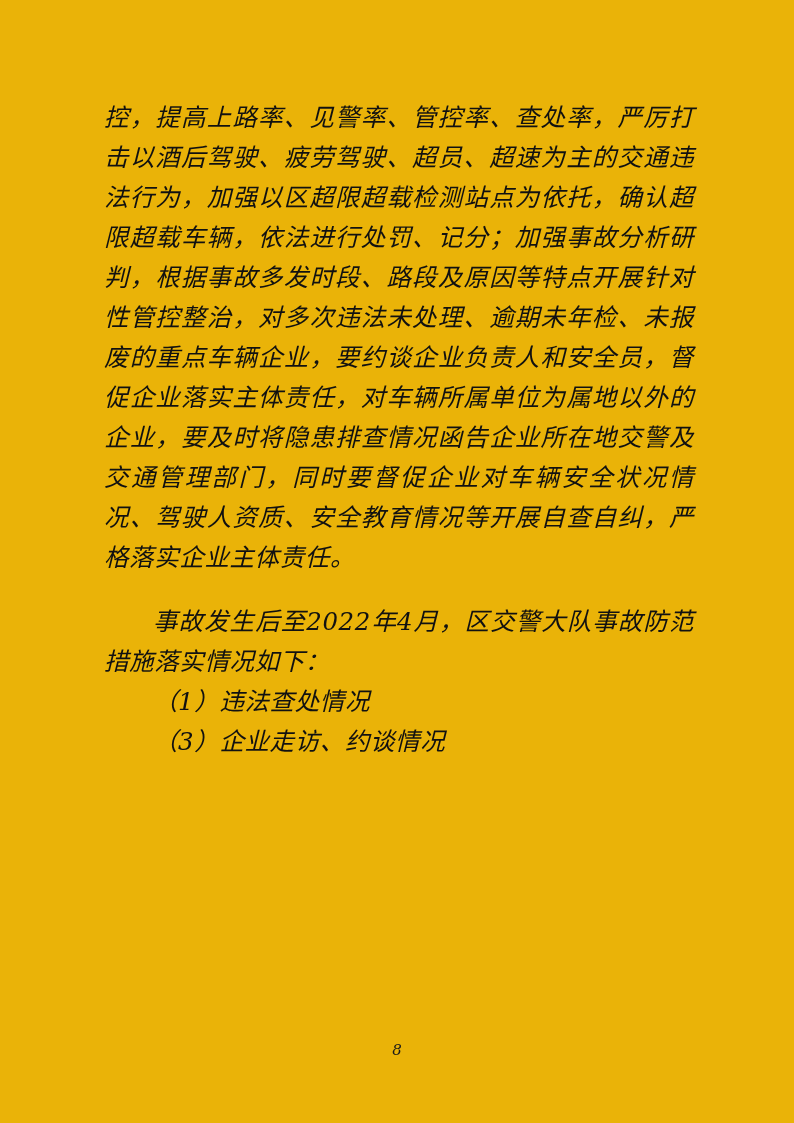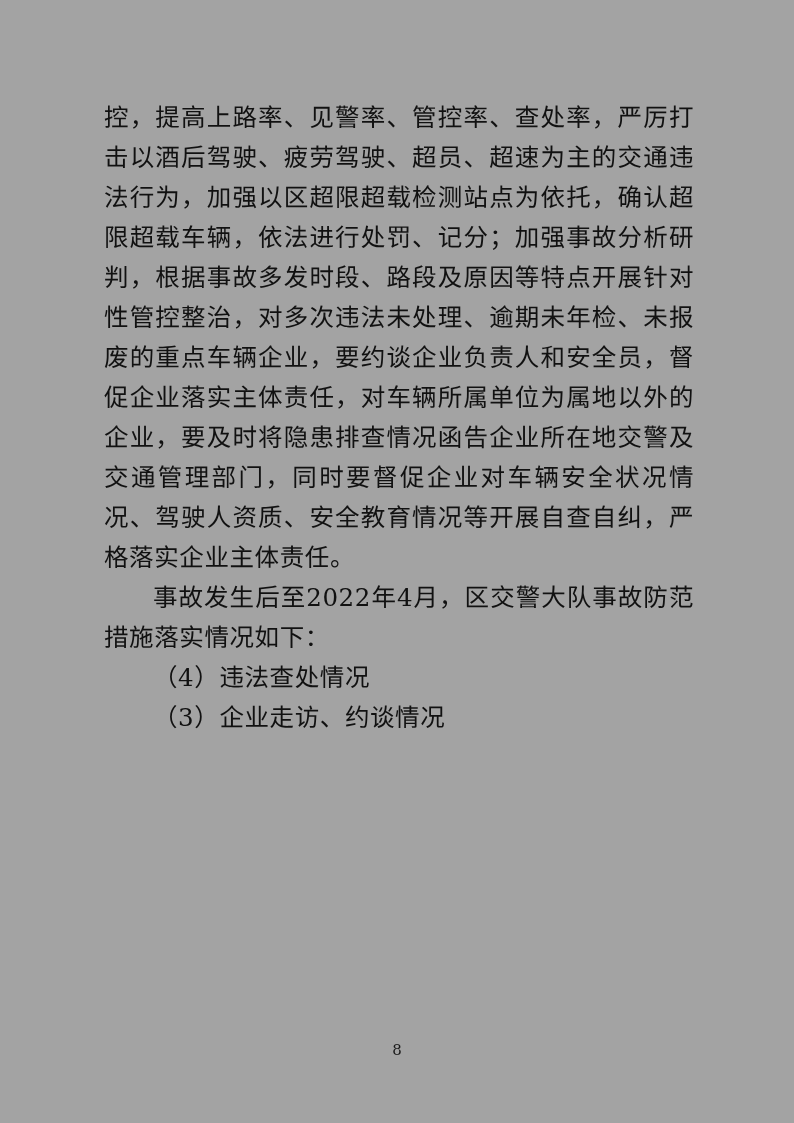--- a/index.html
+++ b/index.html
@@ -14,21 +14,22 @@
     position: relative;
     overflow: hidden;
     font-family: "DejaVu Serif", "Liberation Serif", serif;
     color: #000000;
     -webkit-font-smoothing: none;
   }
 
   #page {
     position: absolute;
     inset: 0;
-    background: #a3a3a3;
+    background: #eab308;
+    font-style: italic;
   }
 
   
   #body-text {
     position: absolute;
     left: 104px;
     top: 98px;
     width: 590px;
   }
 
@@ -44,20 +45,21 @@
   }
 
   
   .para.cont {
     text-indent: 0;
   }
 
   
   .para.indent {
     text-indent: 2em;
+    margin-top: 24px;
   }
 
   
   .para.heading {
     text-indent: 2em;
   }
 
   .page-number {
     position: absolute;
     left: 0;
@@ -74,21 +76,21 @@
 <body>
 
 <div id="page">
 
   <div id="body-text">
 
     <p class="para cont">控，提高上路率、见警率、管控率、查处率，严厉打击以酒后驾驶、疲劳驾驶、超员、超速为主的交通违法行为，加强以区超限超载检测站点为依托，确认超限超载车辆，依法进行处罚、记分；加强事故分析研判，根据事故多发时段、路段及原因等特点开展针对性管控整治，对多次违法未处理、逾期未年检、未报废的重点车辆企业，要约谈企业负责人和安全员，督促企业落实主体责任，对车辆所属单位为属地以外的企业，要及时将隐患排查情况函告企业所在地交警及交通管理部门，同时要督促企业对车辆安全状况情况、驾驶人资质、安全教育情况等开展自查自纠，严格落实企业主体责任。</p>
 
     <p class="para indent">事故发生后至2022年4月，区交警大队事故防范措施落实情况如下：</p>
 
-    <p class="para heading">（4）违法查处情况</p>
+    <p class="para heading">（1）违法查处情况</p>
 
 
 
 
     <p class="para heading">（3）企业走访、约谈情况</p>
 
   </div>
 
   <div class="page-number">8</div>
 

